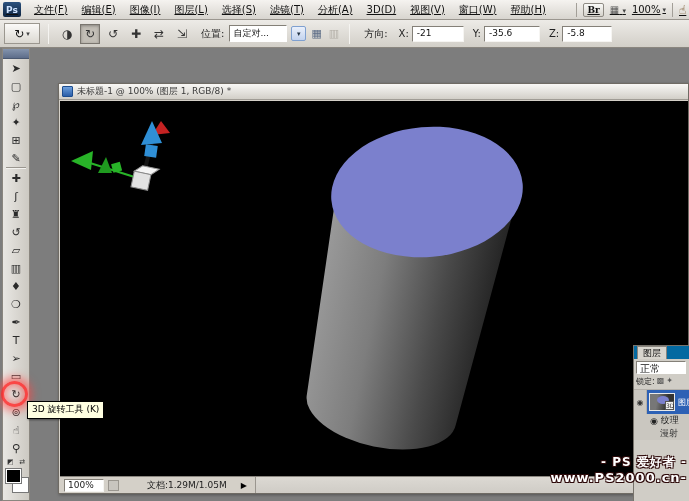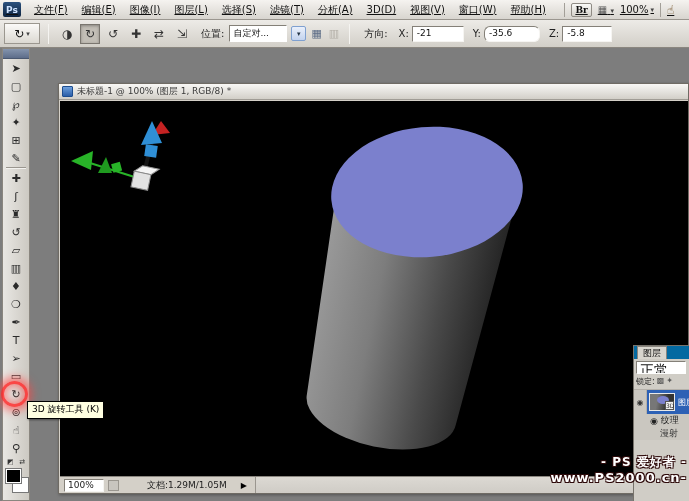--- a/index.html
+++ b/index.html
@@ -8,21 +8,21 @@
          font-family:"DejaVu Sans", sans-serif; color:#111; }
 
   
   .menu-bar { position:absolute; left:0; top:0; width:689px; height:20px;
     background:linear-gradient(#f5f3f0,#d8d5cf); border-bottom:1px solid #9a968f;
     display:flex; align-items:center; font-size:10px; white-space:nowrap;text-decoration:underline; }
   .ps-logo { width:18px; height:15px; margin:0 6px 0 3px; border-radius:2px;
     background:linear-gradient(#2b517e,#0e2440); color:#cfe3ff; font-size:9px;
     font-weight:bold; display:flex; align-items:center; justify-content:center; }
   .menu-item { padding:0 7px; height:100%; display:flex; align-items:center; cursor:default; }
-  .menu-right { margin-left:auto; display:flex; align-items:center; gap:6px; padding-right:12px; }
+  .menu-right { margin-left:auto; display:flex; align-items:center; gap:6px; padding-right:0; }
   .br-btn { border:1px solid #8f8b84; border-radius:2px; background:linear-gradient(#fafaf8,#d5d2cb);
     font-family:"DejaVu Serif", serif; font-weight:bold; font-size:9px; padding:1px 3px; }
   .ws-icon { font-size:10px; color:#555; }
   .caret { font-size:7px; color:#444; }
   .zoom-ctl { display:flex; align-items:center; gap:2px; }
   .mb-sep { width:1px; height:14px; background:#a39f98; }
   .hand-top { font-size:12px; width:10px; overflow:hidden; color:#6b4a1e; }
 
   
   .options-bar { position:absolute; left:0; top:20px; width:689px; height:28px;
@@ -40,21 +40,21 @@
     border-color:#848078 #fff #fff #848078; display:flex; align-items:center;
     font-size:9px; padding-left:3px; overflow:hidden; white-space:nowrap; }
   .dd-arrow { width:15px; height:15px; margin-left:1px; background:linear-gradient(#eaf0fb,#c3d3ee);
     border:1px solid #7fa0d0; border-radius:2px; font-size:7px; display:flex;
     align-items:center; justify-content:center; color:#234; }
   .mini-icon { font-size:11px; color:#5a6b85; margin:0 2px; }
   .mini-icon.disabled { color:#b3afa7; }
   .num-field { height:16px; background:#fff; border:1px solid;
     border-color:#848078 #f6f5f2 #f6f5f2 #848078; font-size:9px; padding:1px 0 0 4px;
     white-space:nowrap; overflow:hidden; }
-  .fx { width:52px; } .fy { width:56px;border-radius:6px; } .fz { width:50px; }
+  .fx { width:52px; } .fy { width:56px; } .fz { width:50px; }
   .fld-label { margin-left:6px; color:#222; }
 
   
   .toolbar { position:absolute; left:2px; top:48px; width:28px; height:453px;
     background:linear-gradient(90deg,#e9e7e3,#ccc9c2); border:1px solid #8a867f; z-index:10; }
   .tb-header { height:10px; background:linear-gradient(#8494ad,#5d6d8a); border-bottom:1px solid #4a5870; }
   .tool { height:18px; display:flex; align-items:center; justify-content:center;
     font-size:11px; color:#2b2b2b; }
   .tool-sep { height:2px; margin:0 3px; border-top:1px solid #9a968f; border-bottom:1px solid #f3f2ef; }
   .swatch-mini { height:10px; display:flex; align-items:center; justify-content:space-between;
@@ -96,21 +96,21 @@
 
   
   .layers-panel { position:absolute; left:633px; top:345px; width:56px; height:156px;
     background:#d0cdc6; border-left:1px solid #77736c; border-top:1px solid #77736c;
     z-index:30; font-size:9px; overflow:hidden; }
   .lp-tabbar { height:13px; background:#0369a1; display:flex; align-items:flex-end; }
   .lp-tab { background:#d8d5ce; border:1px solid #88847d; border-bottom:none;
     font-size:9px; padding:0 5px; margin-left:3px; line-height:12px; }
   .lp-blend { height:17px; display:flex; align-items:center; padding:0 0 0 2px; }
   .lp-select { width:50px; height:13px; background:#fff; border:1px solid;
-    border-color:#848078 #fff #fff #848078; font-size:14px; padding-left:3px;
+    border-color:#848078 #fff #fff #848078; font-size:10px; padding-left:3px;
     white-space:nowrap; overflow:hidden; }
   .lp-lock { height:14px; display:flex; align-items:flex-start; gap:2px; padding-left:2px;
     font-size:8px; color:#222; border-bottom:1px solid #b5b1aa; }
   .lock-glyph { font-size:8px; color:#555; }
   .lp-list { background:#cac7c0; }
   .lp-row1 { height:24px; display:flex; align-items:center; }
   .eye-cell { width:13px; height:100%; display:flex; align-items:center; justify-content:center;
     font-size:8px; color:#333; border-right:1px solid #b5b1aa; }
   .lp-sel { flex:1; height:100%; background:#2d61b5; display:flex; align-items:center;
     gap:3px; padding-left:2px; overflow:hidden; }

